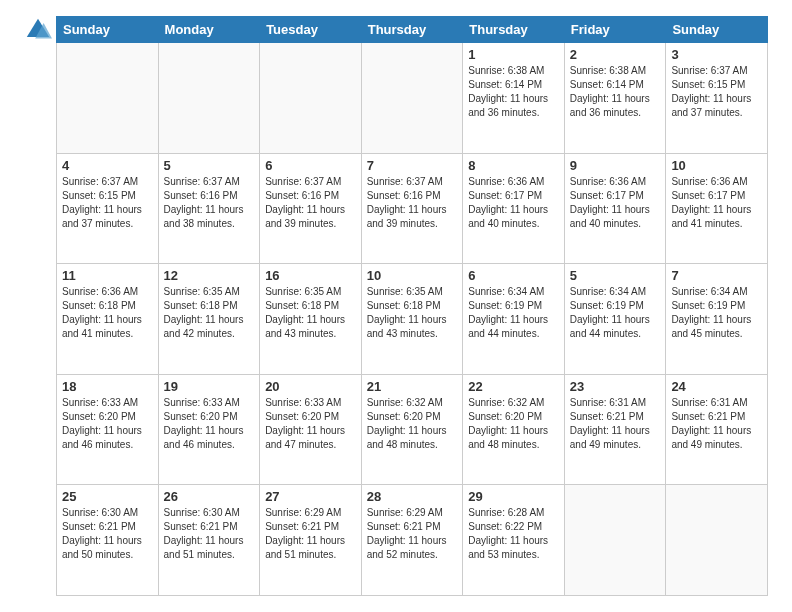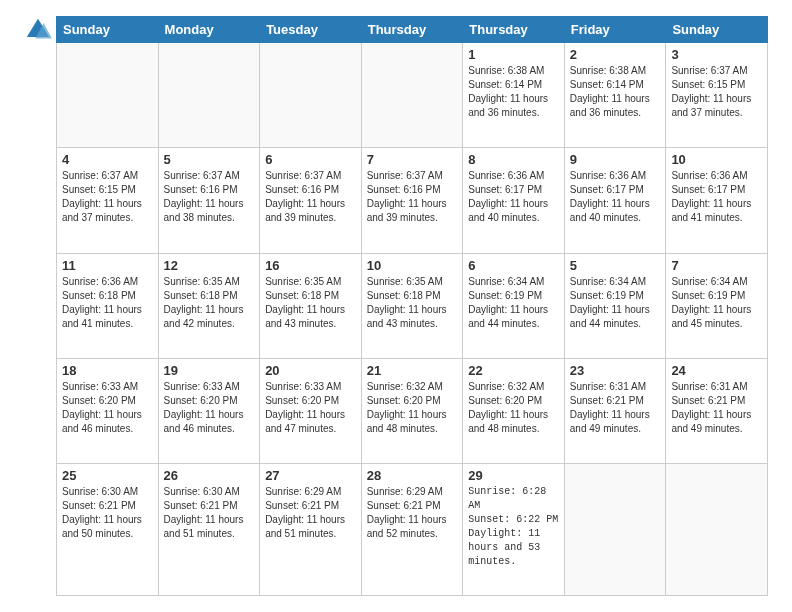--- a/index.html
+++ b/index.html
@@ -309,21 +309,21 @@
 Daylight: 11 hours and 51 minutes.</div>
           </td>
           <td>
             <span class="day-num">28</span>
             <div class="day-info" style="white-space: pre-line;">Sunrise: 6:29 AM
 Sunset: 6:21 PM
 Daylight: 11 hours and 52 minutes.</div>
           </td>
           <td>
             <span class="day-num">29</span>
-            <div class="day-info" style="white-space: pre-line; font-family: Liberation Mono, monospace;">Sunrise: 6:28 AM
+            <div class="day-info" style="white-space: pre-line;">Sunrise: 6:28 AM
 Sunset: 6:22 PM
 Daylight: 11 hours and 53 minutes.</div>
           </td>
           <td class="empty-cell"></td>
           <td class="empty-cell"></td>
         </tr>
       </tbody>
   </table>
 </div>
 

